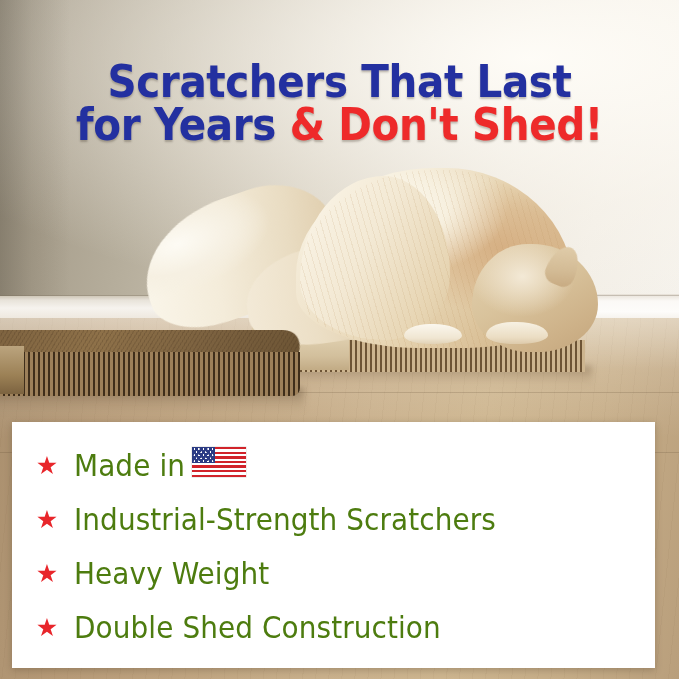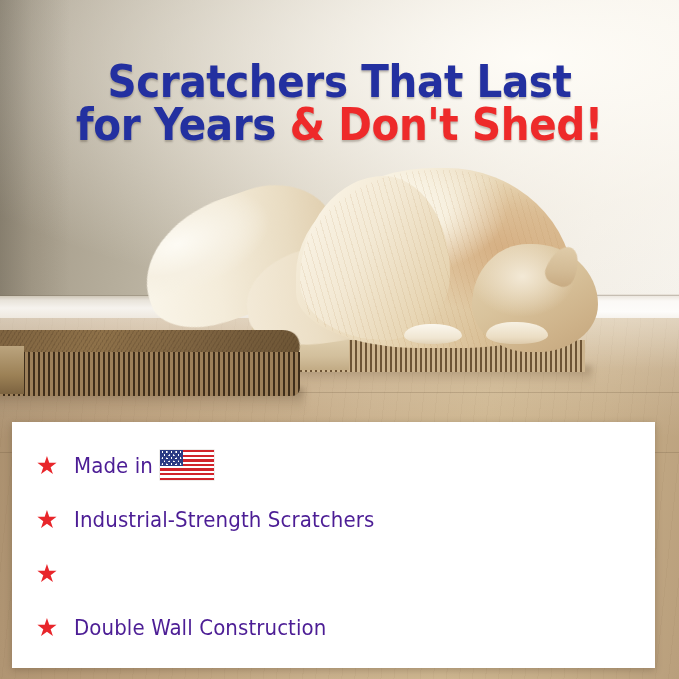--- a/index.html
+++ b/index.html
@@ -231,28 +231,28 @@
     padding-left:22px;
   }
   .star{
     width:26px;height:26px;flex:0 0 26px;
     margin-right:14px;
     color:#e8262b;
     font-size:25px;line-height:26px;
     text-align:center;
   }
   .btext{
-    color:#4c1d95;
-    font-size:22px;
+    color:#4d7c0f;
+    font-size:31px;
     font-weight:400;
     letter-spacing:.1px;
     white-space:nowrap;
     font-family:"DejaVu Sans Condensed","Liberation Sans Narrow","Liberation Sans",sans-serif;
     font-stretch:condensed;
-    display:flex;align-items:center;
+    display:flex;align-items:flex-start;
   }
   .btext .seg{display:inline-block;}
 
   
   .flag{
     display:inline-block;
     width:54px;height:30px;
     margin:0 7px 0 7px;
     position:relative;
     vertical-align:middle;
@@ -359,23 +359,24 @@
         </span>
       </div>
 
       <div class="bullet">
         <span class="star">★</span>
         <span class="btext">Industrial-Strength Scratchers</span>
       </div>
 
       <div class="bullet">
         <span class="star">★</span>
+        <span class="btext">Heavy Weight</span>
       </div>
 
       <div class="bullet">
         <span class="star">★</span>
-        <span class="btext">Double Wall Construction</span>
+        <span class="btext">Double Shed Construction</span>
       </div>
 
     </div>
   </div>
 
 </div>
 
 </body></html>

